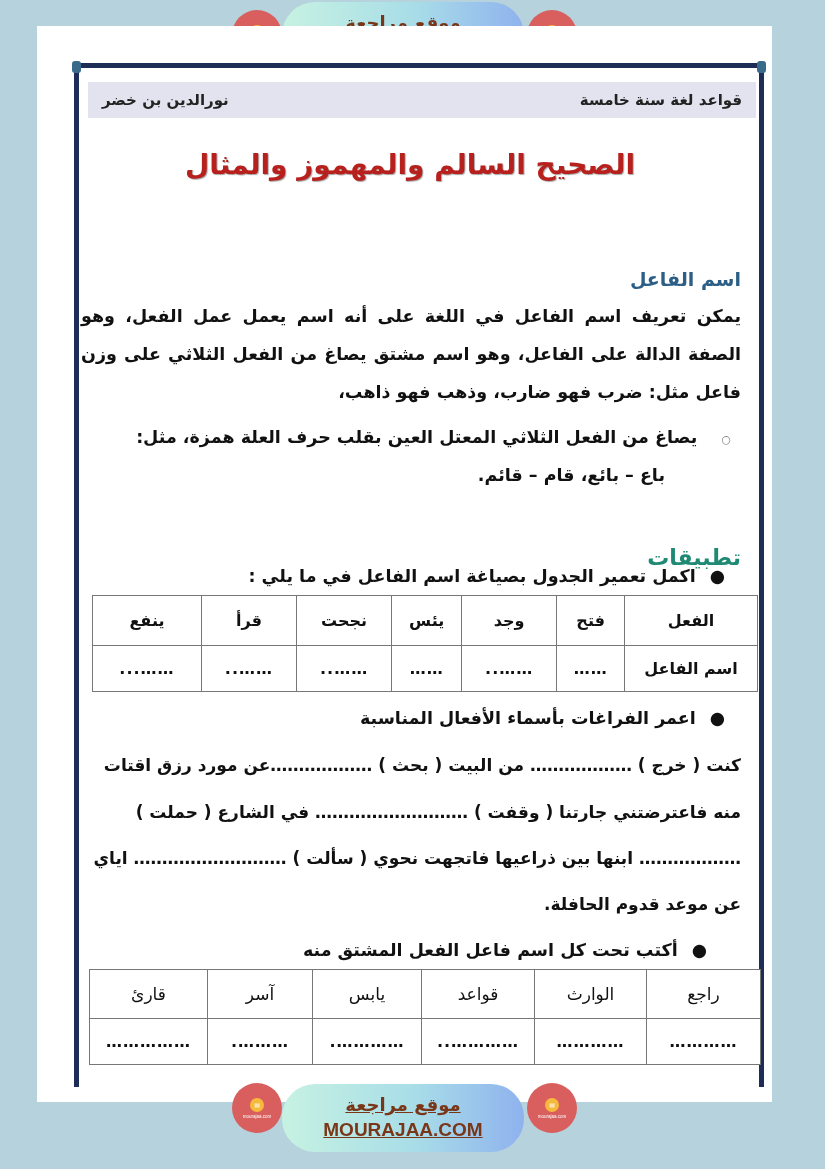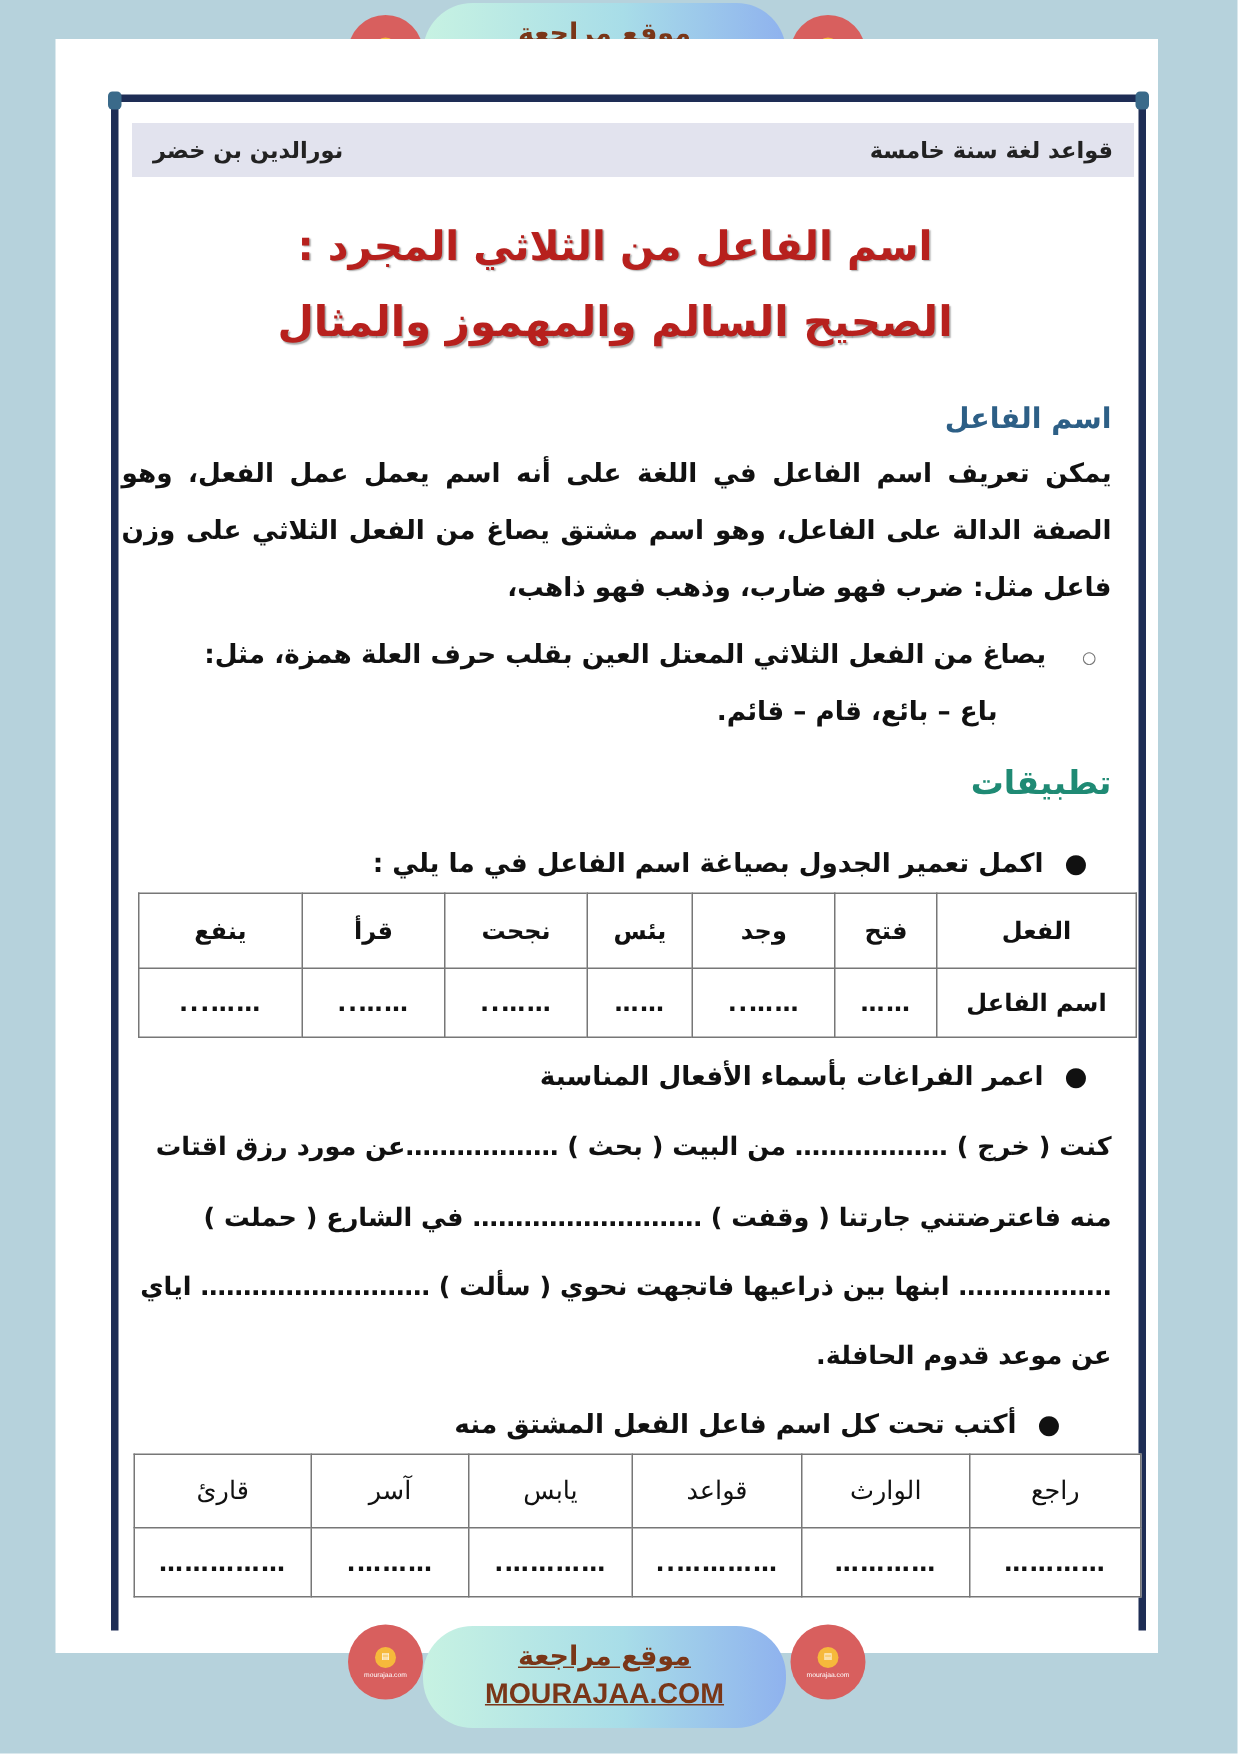--- a/index.html
+++ b/index.html
@@ -28,21 +28,21 @@
   }
   .title {
     position: absolute; left: 170px; top: 140px; width: 480px; text-align: center; direction: rtl;
     color: #b7201d; font-weight: bold; font-size: 27px; line-height: 50px;
     text-shadow: 1px 1px 1px rgba(0,0,0,0.35);
   }
   .section-head {
     position: absolute; right: 84px; direction: rtl; font-weight: bold;
   }
   .sh-blue { top: 268px; color: #2d5f86; font-size: 19px; }
-  .sh-green { top: 510px; color: #1f8a74; font-size: 22px; }
+  .sh-green { top: 545px; color: #1f8a74; font-size: 22px; }
   .para {
     position: absolute; right: 84px; width: 660px; direction: rtl; text-align: justify;
     font-weight: bold; font-size: 17.5px; color: #111; line-height: 38px;
   }
   .line { position: absolute; right: 84px; direction: rtl; font-weight: bold; font-size: 17.5px; color: #111; white-space: nowrap; }
   .bullet-small { display: inline-block; margin-left: 24px; color: #777; font-size: 11px; }
   .bullet { display: inline-block; margin-left: 14px; }
   table.grid {
     position: absolute; border-collapse: collapse; direction: rtl; background: #fff;
   }
@@ -86,21 +86,20 @@
   <div class="knob" style="left:-7px;"></div>
   <div class="knob" style="right:-7px;"></div>
 </div>
 
 <div class="header-bar">
   <span>قواعد لغة سنة خامسة</span>
   <span>نورالدين بن خضر</span>
 </div>
 
 <div class="title">
-  <div>اسم الفاعل من الثلاثي المجرد :</div>
   <div style="font-size:28px;">الصحيح السالم والمهموز والمثال</div>
 </div>
 
 <div class="section-head sh-blue">اسم الفاعل</div>
 
 <div class="para" style="top:297px;">يمكن تعريف اسم الفاعل في اللغة على أنه اسم يعمل عمل الفعل، وهو الصفة الدالة على الفاعل، وهو اسم مشتق يصاغ من الفعل الثلاثي على وزن فاعل مثل: ضرب فهو ضارب، وذهب فهو ذاهب،</div>
 
 <div class="line" style="top:427px; right:94px;">
   <span class="bullet-small">○</span><span>يصاغ من الفعل الثلاثي المعتل العين بقلب حرف العلة همزة، مثل:</span>
 </div>

